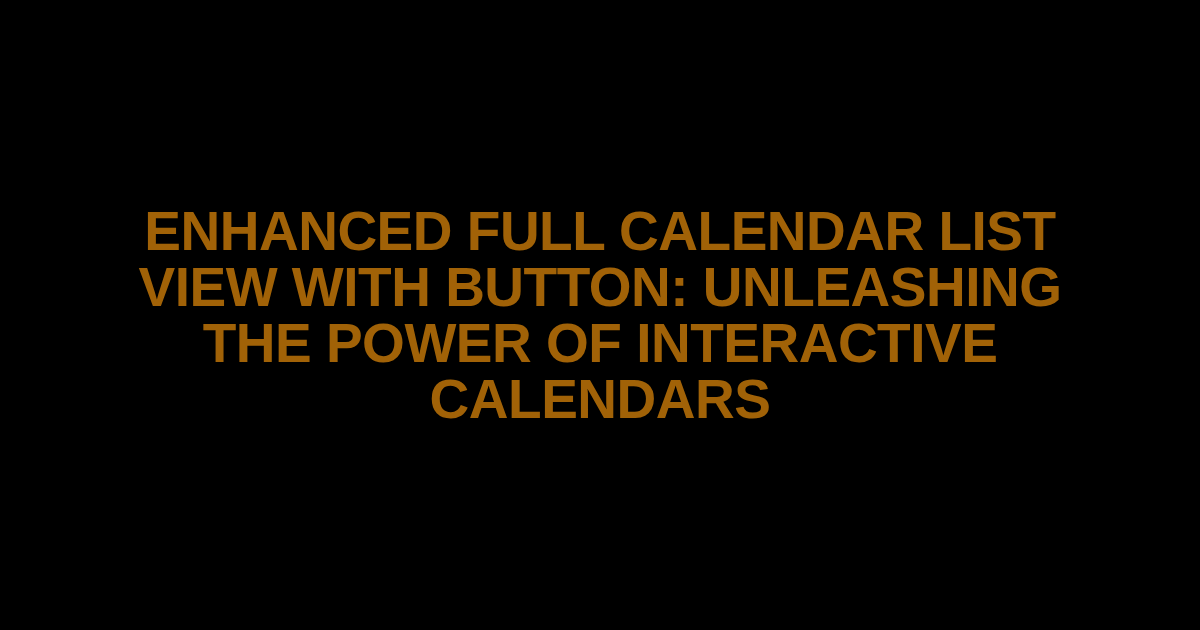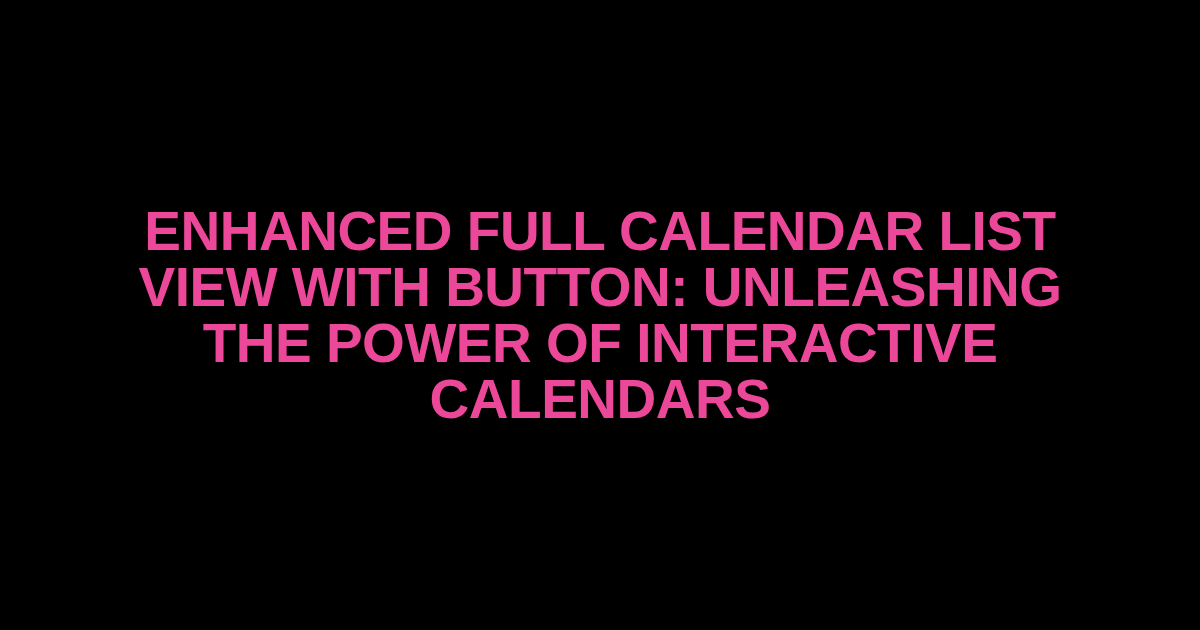--- a/index.html
+++ b/index.html
@@ -10,21 +10,21 @@
     body {
       width: 1200px;
       height: 630px;
       background-color: #000000;
       display: flex;
       align-items: center;
       justify-content: center;
       overflow: hidden;
     }
     .title {
-      color: #ec4899;
+      color: #a16207;
       font-family: 'Arial Narrow', 'Helvetica Neue', Arial, sans-serif;
       font-stretch: condensed;
       font-weight: 700;
       font-size: 55px;
       text-align: center;
       text-transform: uppercase;
       line-height: 1.02;
       letter-spacing: -0.5px;
       max-width: 1100px;
       padding: 0 40px;

